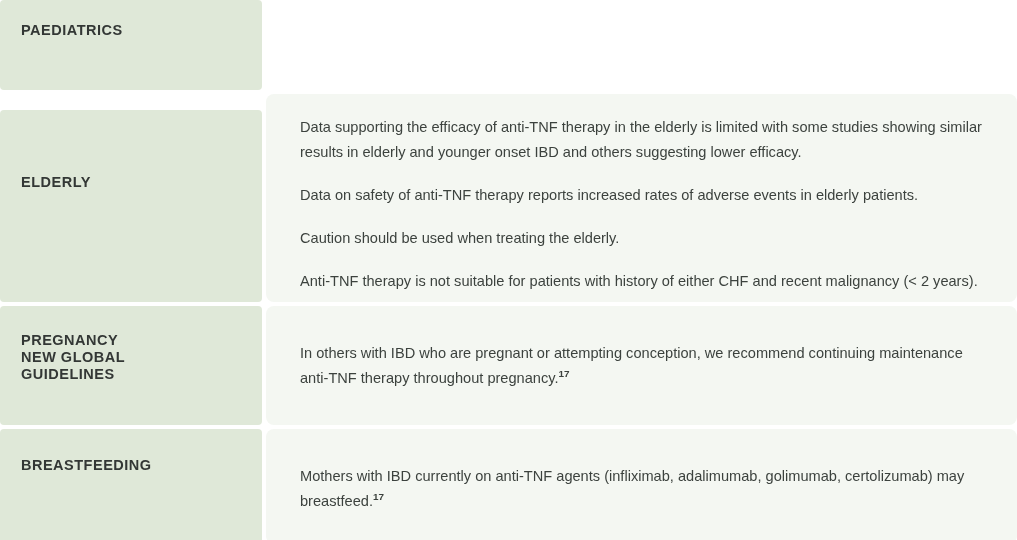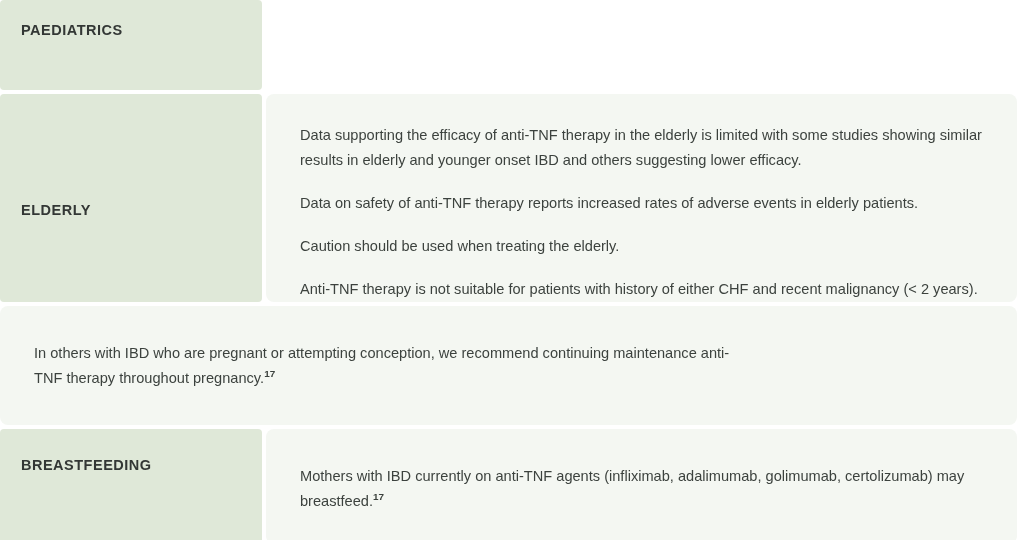--- a/index.html
+++ b/index.html
@@ -83,22 +83,22 @@
 
   sup {
     font-size: 0.68em;
     vertical-align: super;
     line-height: 0;
     font-weight: bold;
   }
 
   
   .row-paediatrics  .cell-body { justify-content: flex-start; padding-top: 31px; }
-  .row-elderly      .cell-body { justify-content: flex-end; padding-top: 13px; }
-  .row-elderly      .cell-label { padding-top: 108px; }
+  .row-elderly      .cell-body { justify-content: center; padding-top: 13px; }
+  .row-elderly      .cell-label { padding-top: 64px; margin-top: 16px; }
   .row-pregnancy    .cell-body { justify-content: center; }
   .row-pregnancy    .cell-label { padding-top: 26px; }
   .row-breastfeeding .cell-label { padding-top: 28px; }
   .row-breastfeeding .cell-body { justify-content: flex-start; padding-top: 35px; }
 </style>
 </head>
 <body>
 
 <div class="table">
 
@@ -114,20 +114,25 @@
     </div>
     <div class="cell-body">
       <p class="para"><span>Data supporting the efficacy of anti-TNF therapy in the elderly is limited with some studies showing similar results in elderly and younger onset IBD and others suggesting lower efficacy.</span></p>
       <p class="para"><span>Data on safety of anti-TNF therapy reports increased rates of adverse events in elderly patients.</span></p>
       <p class="para"><span>Caution should be used when treating the elderly.</span></p>
       <p class="para"><span>Anti-TNF therapy is not suitable for patients with history of either CHF and recent malignancy (&lt; 2 years).</span></p>
     </div>
   </div>
 
   <div class="row row-pregnancy">
+    <div class="cell-label">
+      <p class="label-text">PREGNANCY
+NEW GLOBAL
+GUIDELINES</p>
+    </div>
     <div class="cell-body single">
       <p class="para"><span>In others with IBD who are pregnant or attempting conception, we recommend continuing maintenance anti-TNF therapy throughout pregnancy.</span><sup>17</sup></p>
     </div>
   </div>
 
   <div class="row row-breastfeeding">
     <div class="cell-label">
       <p class="label-text">BREASTFEEDING</p>
     </div>
     <div class="cell-body single">

